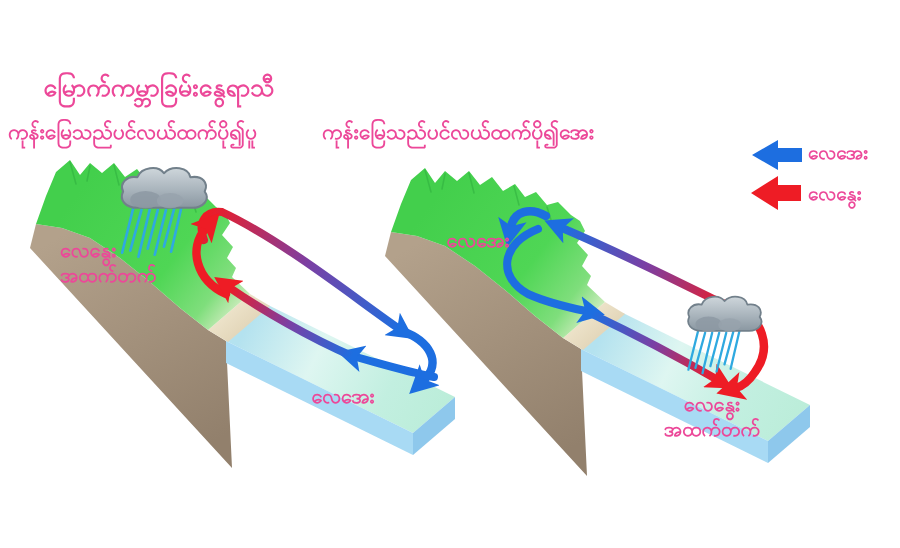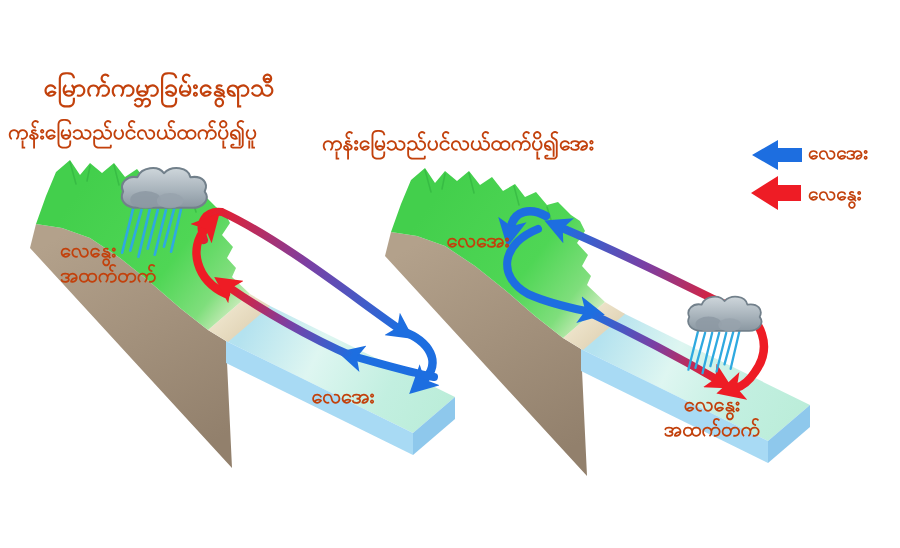--- a/index.html
+++ b/index.html
@@ -1,19 +1,19 @@
 <!DOCTYPE html>
 <html><head>
 <meta charset="utf-8">
 <style>
   html,body{margin:0;padding:0;background:#fff;}
   .stage{position:relative;width:900px;height:548px;background:#ffffff;overflow:hidden;
          font-family:"Liberation Sans", sans-serif;}
   .stage svg{position:absolute;left:0;top:0;}
-  .txt{position:absolute;color:#c2410c;font-weight:700;line-height:1.25;}
+  .txt{position:absolute;color:#ec4899;font-weight:700;line-height:1.25;}
   .title{font-size:25px;text-align:center;letter-spacing:0px;}
   .subtitle{font-size:21px;text-align:left;}
   .lbl{font-size:20px;}
   .lbl2{text-align:center;}
   .legend-label{font-size:19px;}
 </style>
 </head>
 <body>
 
 <div class="stage">
@@ -140,21 +140,21 @@
 
     <g>
       <polygon points="752,155 778,140 778,148 802,148 802,162 778,162 778,170" fill="#1d6ee0"></polygon>
       <polygon points="751,193 778,176 778,185 801,185 801,201 778,201 778,210" fill="#ee1c25"></polygon>
     </g>
   </svg>
 
   <div class="txt title" style="left:8px;top:72px;width:302px;">မြောက်ကမ္ဘာခြမ်းနွေရာသီ</div>
   <div class="txt subtitle" style="left:8px;top:119px;width:302px;">ကုန်းမြေသည်ပင်လယ်ထက်ပို၍ပူ</div>
 
-  <div class="txt subtitle" style="left:322px;top:130px;width:312px;">ကုန်းမြေသည်ပင်လယ်ထက်ပို၍အေး</div>
+  <div class="txt subtitle" style="left:322px;top:119px;width:312px;">ကုန်းမြေသည်ပင်လယ်ထက်ပို၍အေး</div>
 
   <div class="txt lbl" style="left:60px;top:238px;width:150px;">
     <span>လေနွေး</span><br>
     <span>အထက်တက်</span>
   </div>
   <div class="txt lbl lbl2" style="left:293px;top:384px;width:100px;">လေအေး</div>
 
   <div class="txt lbl lbl2" style="left:430px;top:228px;width:96px;">လေအေး</div>
   <div class="txt lbl lbl2" style="left:628px;top:392px;width:168px;">
     <span>လေနွေး</span><br>

